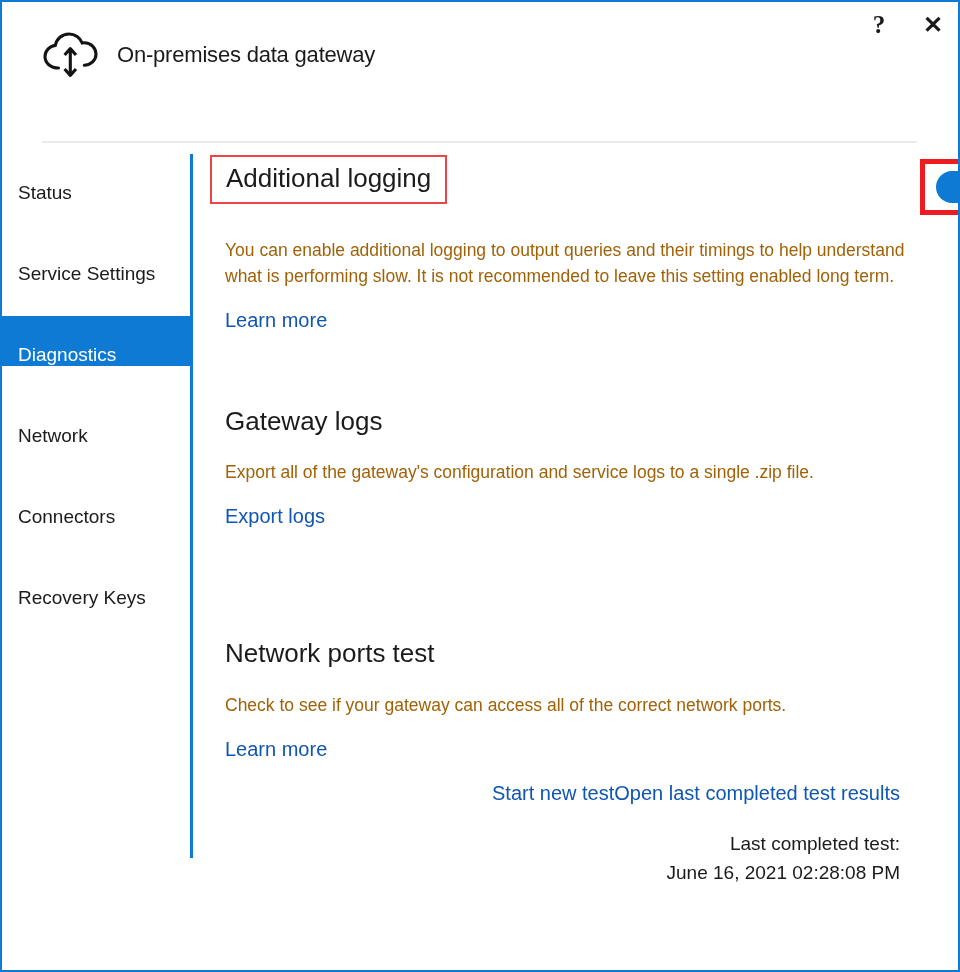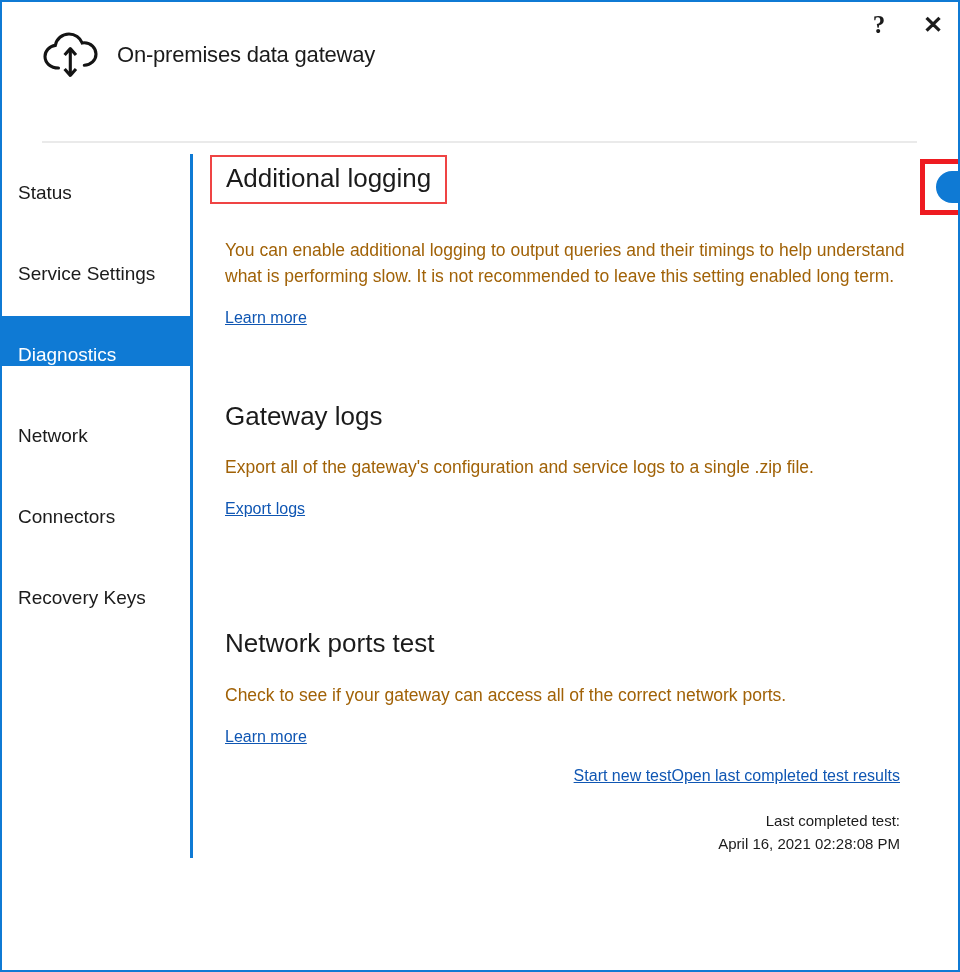--- a/index.html
+++ b/index.html
@@ -128,23 +128,22 @@
     line-height: 1.25;
     display: inline-block;
   }
   .section-desc {
     font-size: 17.5px;
     color: #a16207;
     line-height: 1.5;
     margin: 0;
   }
   .link {
-    font-size: 16px;
+    font-size: 20px;
     color: #0f56b3;
-    text-decoration: underline;
     cursor: pointer;
     display: inline-block;
   }
 
   
   #sec-logging { padding-top: 4px; }
   .logging-head {
     position: relative;
     height: 52px;
   }
@@ -186,21 +185,21 @@
     margin-top: 21px;
     display: flex;
     justify-content: flex-end;
     align-items: baseline;
     width: 675px;
   }
   .last-test {
     margin-top: 25px;
     text-align: right;
     width: 675px;
-    font-size: 15px;
+    font-size: 19px;
     color: #1b1b1b;
     line-height: 1.5;
   }
 
   
   .footer {
     position: absolute;
     left: 0;
     bottom: 0;
     width: 956px;
@@ -279,21 +278,21 @@
     <div class="section" id="sec-network">
       <h2 class="section-title">Network ports test</h2>
       <p class="section-desc sec-desc-gap">Check to see if your gateway can access all of the correct network ports.</p>
       <a class="link sec-link-gap">Learn more</a>
       <div class="test-row">
         <a class="link">Start new test</a>
         <a class="link">Open last completed test results</a>
       </div>
       <div class="last-test">
         <div>Last completed test:</div>
-        <div>April 16, 2021 02:28:08 PM</div>
+        <div>June 16, 2021 02:28:08 PM</div>
       </div>
     </div>
   </div>
 
   <div class="footer">
     
     
   </div>
 
 </div>

